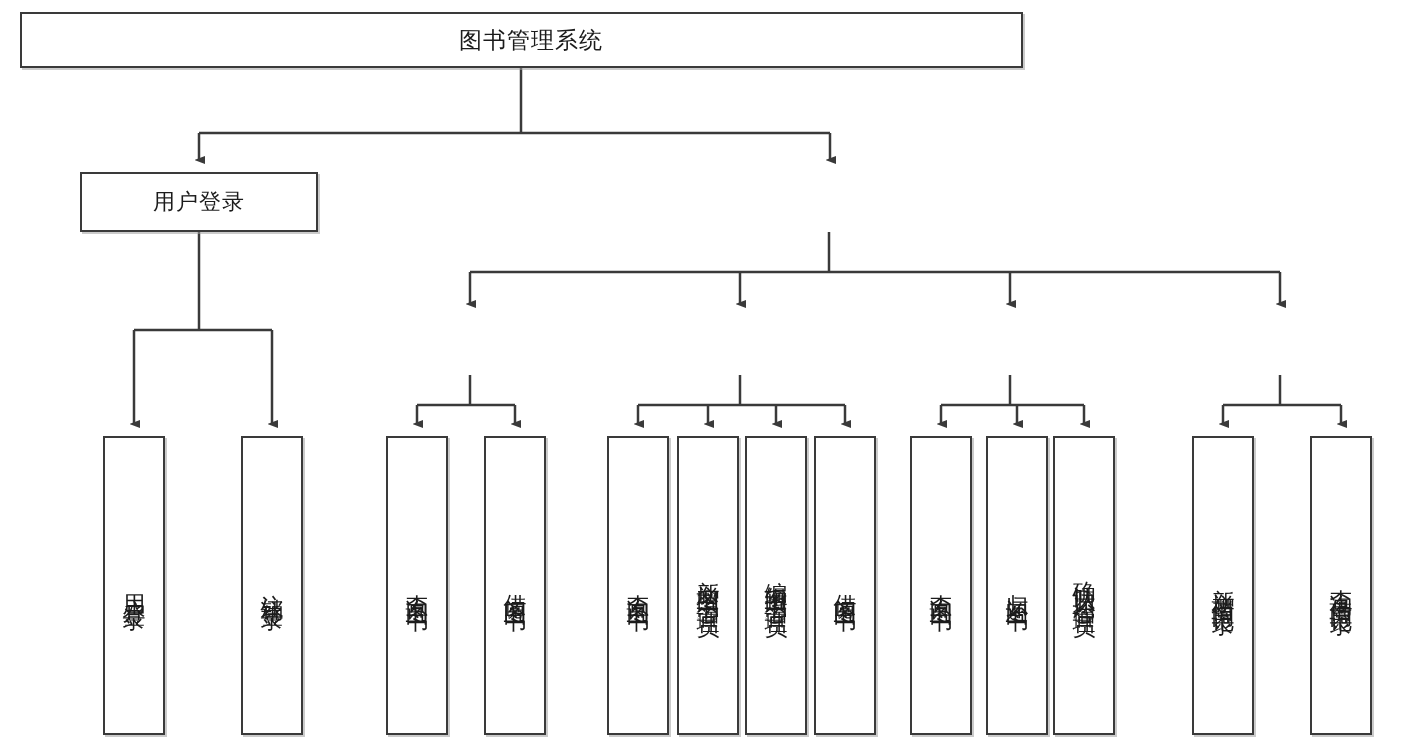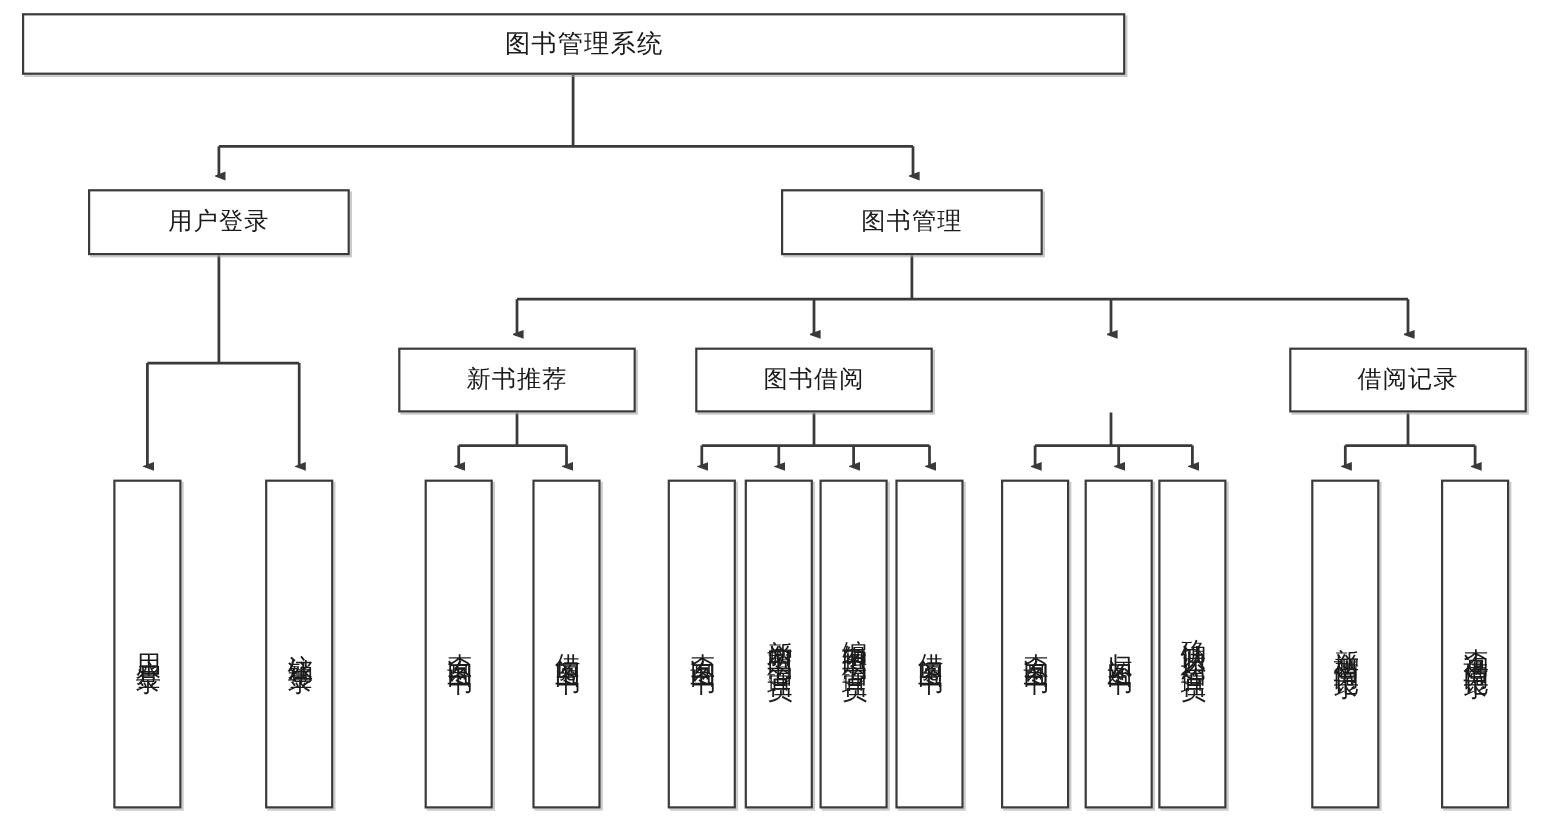--- a/index.html
+++ b/index.html
@@ -133,33 +133,21 @@
     </g>
   </svg>
 
   <div class="node-box node-root" id="node-root" style="left: 20px; top: 12px; width: 1003px; height: 56px; padding-left: 19px;">
     <span class="node-label">图书管理系统</span>
   </div>
 
   <div class="node-box node-level1" id="node-user-login" style="left: 80px; top: 172px; width: 238px; height: 60px;">
     <span class="node-label">用户登录</span>
   </div>
-  <div class="node-box node-level1" id="node-book-manage" style="left: 710px; top: 172px; width: 238px; height: 60px;">
-    <span class="node-label">图书管理</span>
-  </div>
-
-  <div class="node-box node-level2" id="node-new-book-rec" style="left: 362px; top: 316px; width: 216px; height: 59px;">
-    <span class="node-label">新书推荐</span>
-  </div>
-  <div class="node-box node-level2" id="node-book-borrow" style="left: 632px; top: 316px; width: 216px; height: 59px;">
-    <span class="node-label">图书借阅</span>
-  </div>
-  <div class="node-box node-level2" id="node-borrow-record" style="left: 1172px; top: 316px; width: 216px; height: 59px;">
-    <span class="node-label">借阅记录</span>
-  </div>
+
 
   <div class="node-box node-leaf" id="leaf-0" style="left: 103px; top: 436px; width: 62px; height: 299px;">
     <div class="leaf-inner">
       <span class="node-label">用户登录</span>
     </div>
   </div>
   <div class="node-box node-leaf" id="leaf-1" style="left: 241px; top: 436px; width: 62px; height: 299px;">
     <div class="leaf-inner">
       <span class="node-label">注销登录</span>
     </div>

